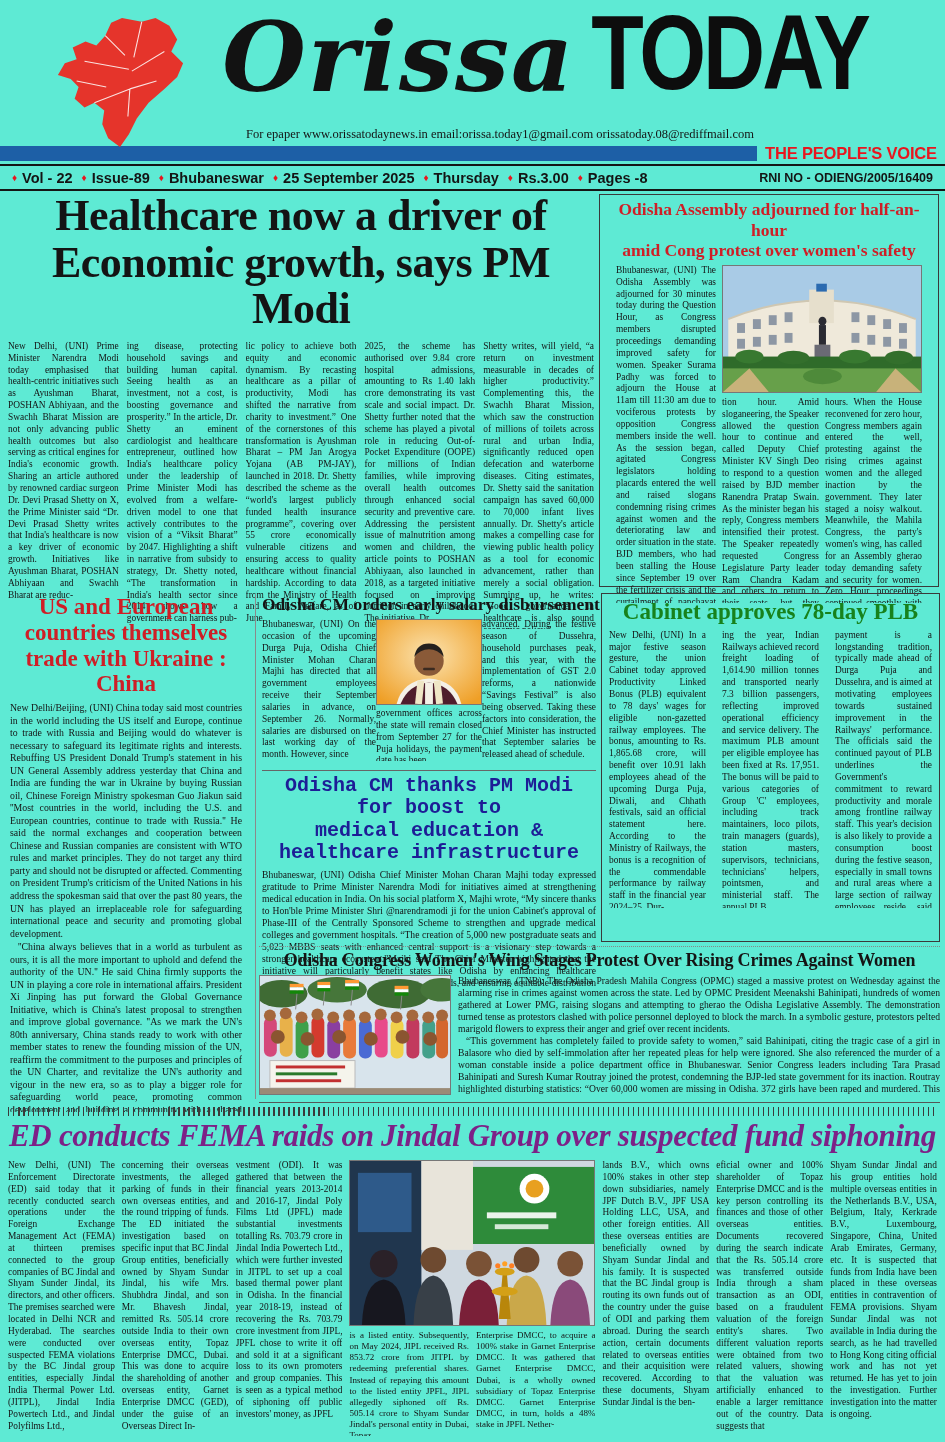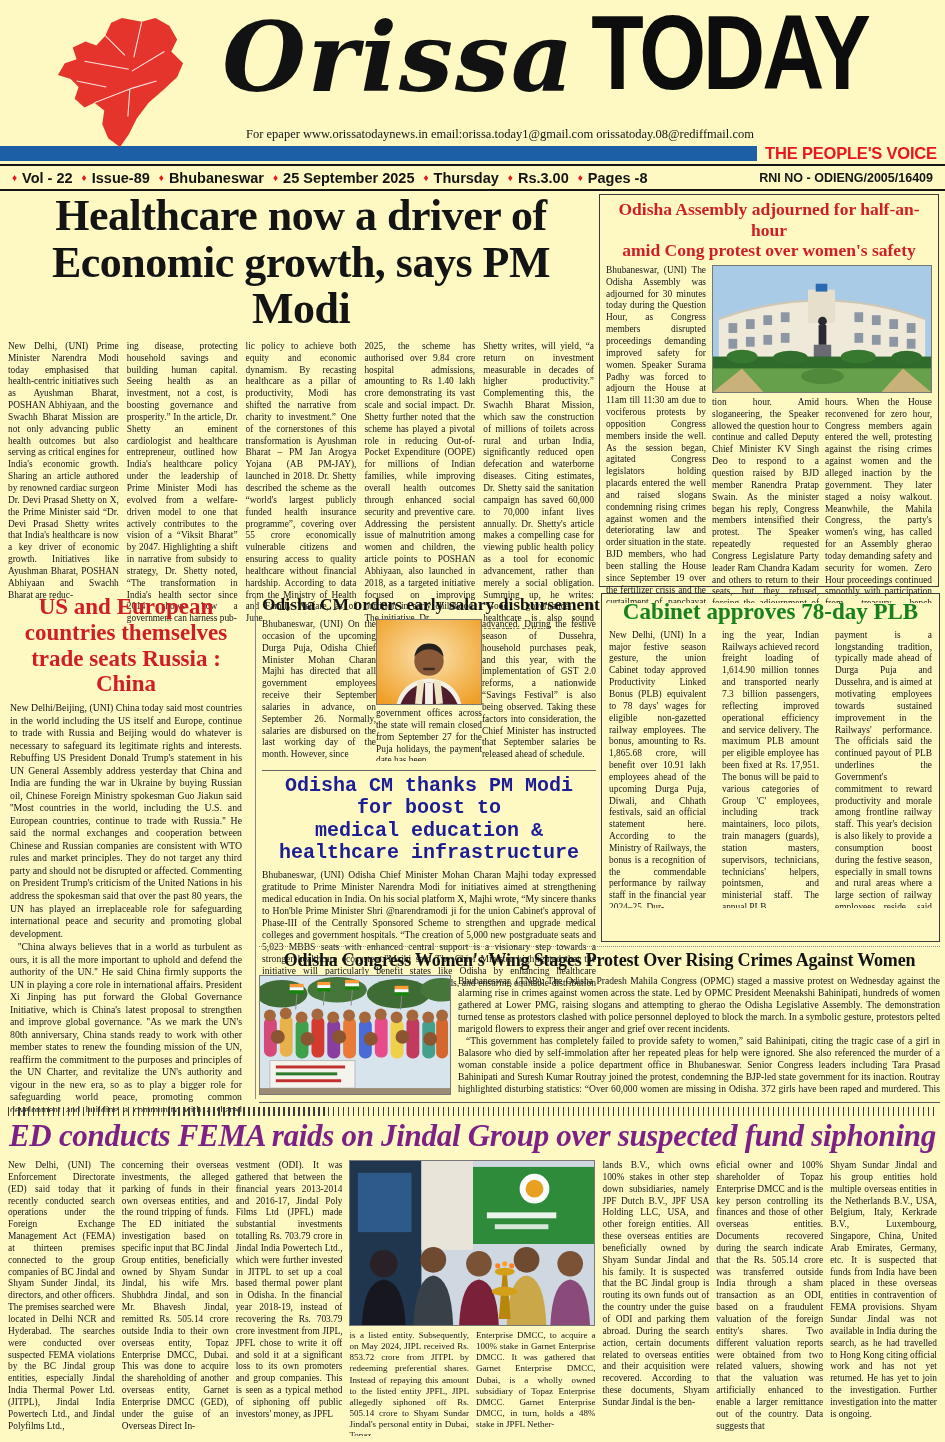--- a/index.html
+++ b/index.html
@@ -1,16 +1,16 @@
 <!DOCTYPE html>
 <html><head>
 <meta charset="utf-8">
 <style>
   html,body{margin:0;padding:0;background:#9a9a9a;}
-  #page{position:relative;width:945px;height:1442px;margin:0 auto;background:#fef9c3;
+  #page{position:relative;width:945px;height:1442px;margin:0 auto;background:#5eead4;
         font-family:"Liberation Serif",serif;color:#141414;overflow:hidden;}
   .abs{position:absolute;}
 
   
   #map-logo{left:44px;top:12px;width:154px;height:138px;z-index:1;}
   #title-row{left:150px;top:0px;width:790px;height:126px;display:flex;align-items:baseline;
              justify-content:center;gap:16px;z-index:2;}
   .title-script{font-family:"DejaVu Serif",serif;font-style:italic;font-weight:bold;
                 font-size:96px;line-height:1.2;letter-spacing:2px;color:#121212;}
   .title-bold{font-family:"Liberation Sans",sans-serif;font-weight:900;font-size:86px;
@@ -39,21 +39,21 @@
 
   
   #hc{left:8px;top:193px;width:586px;}
   #hc-headline{font-size:44px;font-weight:bold;line-height:1.06;text-align:center;
                letter-spacing:-.5px;margin:0 0 8px 0;}
   #hc-body{display:flex;gap:8px;height:288px;}
   #hc-body .col{flex:1;}
 
   
   #assembly{left:599px;top:194px;width:340px;height:393px;border:1px solid #3a3a3a;
-            box-sizing:border-box;padding:4px 6px;}
+            box-sizing:border-box;padding:4px 16px;}
   #assembly-headline{color:#cf1e26;font-size:17.5px;font-weight:bold;line-height:1.18;
                      text-align:center;margin:0 0 4px 0;}
   #assembly-content{display:flex;gap:6px;height:338px;}
   #assembly-col1{width:100px;flex:none;}
   #assembly-right{flex:1;display:flex;flex-direction:column;gap:4px;}
   .photo-frame{border:1px solid #777;box-sizing:border-box;overflow:hidden;background:#cdd7de;}
   #assembly-photo{width:100%;height:128px;flex:none;}
   #assembly-cols{display:flex;gap:6px;flex:1;min-height:0;}
   #assembly-cols .col{flex:1;}
 
@@ -233,21 +233,21 @@
           <div class="col jt body-sm">hours. When the House reconvened for zero hour, Congress members again entered the well, protesting against the rising crimes against women and the alleged inaction by the government. They later staged a noisy walkout. Meanwhile, the Mahila Congress, the party's women's wing, has called for an Assembly gherao today demanding safety and security for women. Zero Hour proceedings continued smoothly with participation from treasury bench members and BJD legislators.</div>
         </div>
       </div>
     </div>
   </div>
 
   <div class="abs" id="china">
     <h2 id="china-headline" style="color:#cf1e26;">
       <span class="hl">US and European</span>
       <span class="hl">countries themselves</span>
-      <span class="hl">trade seats Russia : China</span>
+      <span class="hl">trade with Ukraine : China</span>
     </h2>
     <div id="china-body" class="jt body-md">
       <p>New Delhi/Beijing, (UNI) China today said most countries in the world including the US itself and Europe, continue to trade with Russia and Beijing would do whatever is necessary to safeguard its legitimate rights and interests. Rebuffing US President Donald Trump's statement in his UN General Assembly address yesterday that China and India are funding the war in Ukraine by buying Russian oil, Chinese Foreign Ministry spokesman Guo Jiakun said ''Most countries in the world, including the U.S. and European countries, continue to trade with Russia.'' He said the normal exchanges and cooperation between Chinese and Russian companies are consistent with WTO rules and market principles. They do not target any third party and should not be disrupted or affected. Commenting on President Trump's criticism of the United Nations in his address the spokesman said that over the past 80 years, the UN has played an irreplaceable role for safeguarding international peace and security and promoting global development.</p>
       <p>''China always believes that in a world as turbulent as ours, it is all the more important to uphold and defend the authority of the UN.'' He said China firmly supports the UN in playing a core role in international affairs. President Xi Jinping has put forward the Global Governance Initiative, which is China's latest proposal to strengthen and improve global governance. ''As we mark the UN's 80th anniversary, China stands ready to work with other member states to renew the founding mission of the UN, reaffirm the commitment to the purposes and principles of the UN Charter, and revitalize the UN's authority and vigour in the new era, so as to play a bigger role for safeguarding world peace, promoting common development and building a community with a shared future for humanity,'' the spokesman added.</p>
     </div>
   </div>
 
   <div class="abs" id="salary">
     <h2 id="salary-headline">Odisha CM orders early salary disbursement</h2>
     <div id="salary-content">

